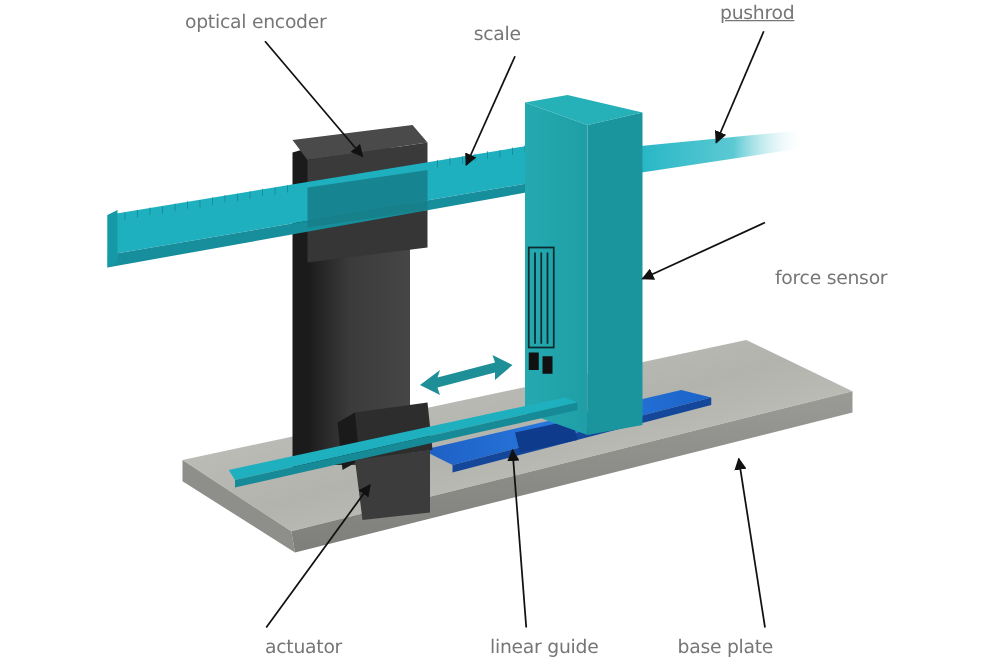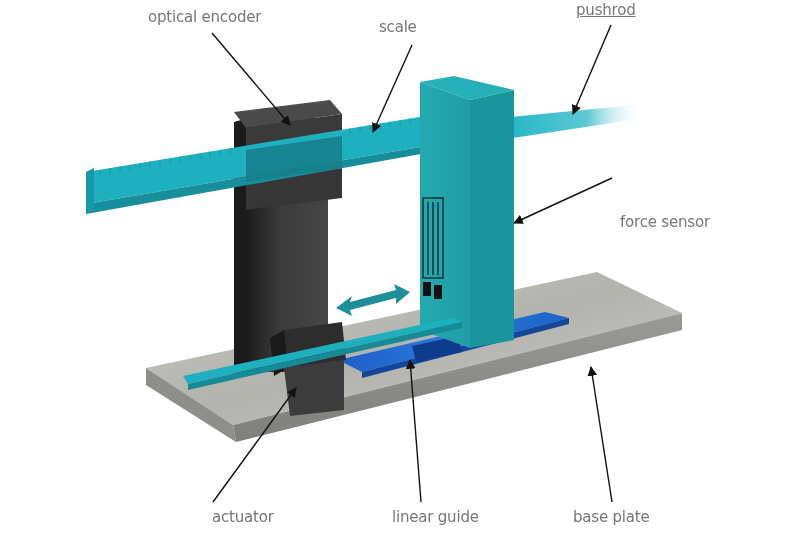--- a/index.html
+++ b/index.html
@@ -147,14 +147,14 @@
     </g>
   </svg>
 
   
   <div class="label" style="left:148px; top:8px;">optical encoder</div>
   <div class="label" style="left:379px; top:18px;">scale</div>
   <div class="label" style="left:576px; top:1px;text-decoration:underline;">pushrod</div>
   <div class="label" style="left:620px; top:168px;margin-top:45px;">force sensor</div>
   <div class="label" style="left:180px; top:508px;margin-left:32px;">actuator</div>
   <div class="label" style="left:392px; top:508px;text-align:right;">linear guide</div>
-  <div class="label" style="left:573px; top:508px;">base plate</div>
+  <div class="label" style="left:542px; top:508px;">base plate</div>
 </div>
 
 </body></html>

